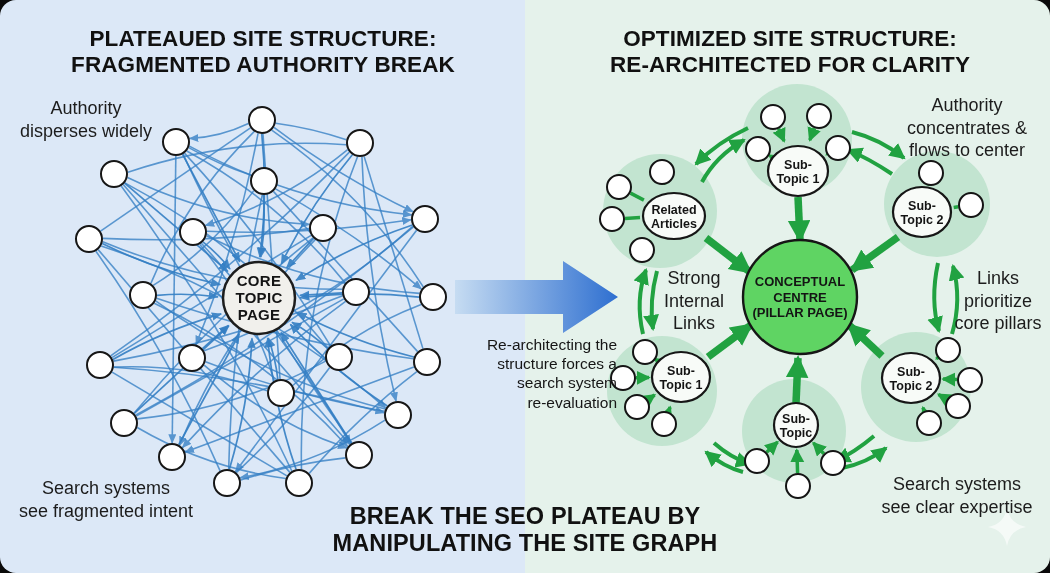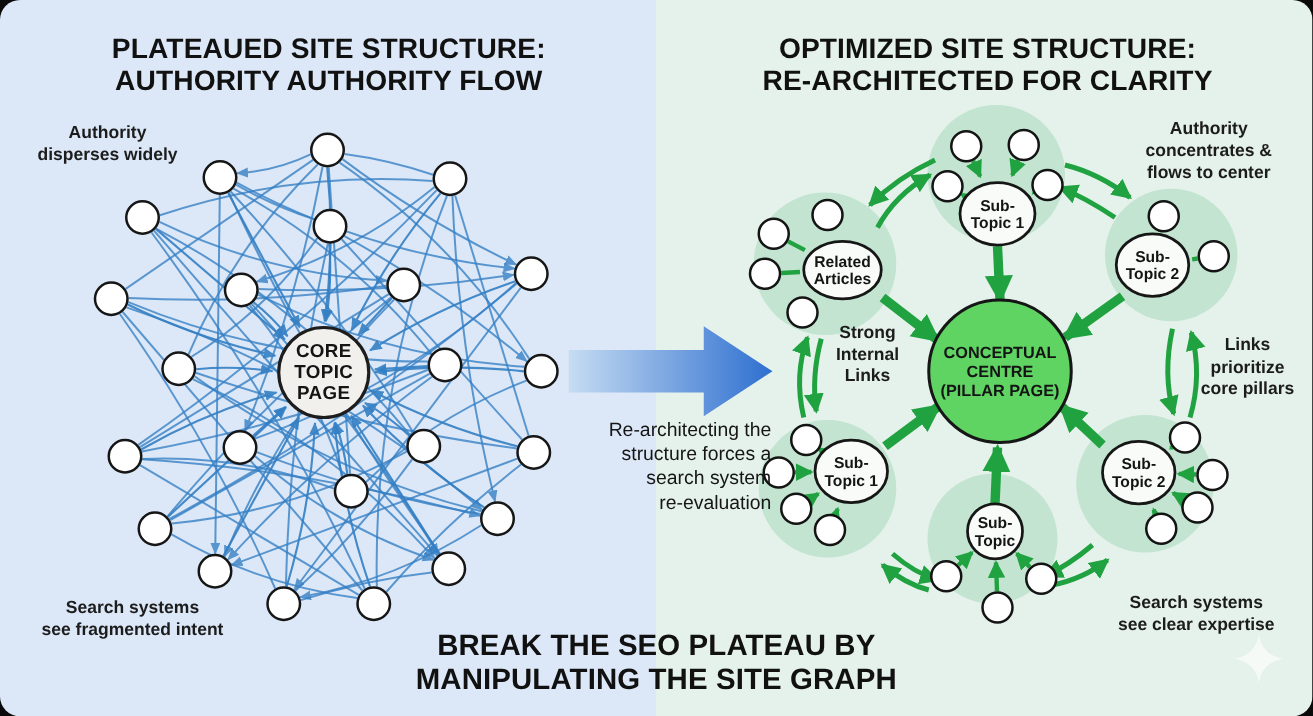--- a/index.html
+++ b/index.html
@@ -8,27 +8,27 @@
     border-radius:16px;
     background:linear-gradient(to right, var(--left-bg,#dce8f7) 0 50%, var(--right-bg,#e5f2eb) 50% 100%);
     font-family:"Liberation Sans", sans-serif;
   }
   svg#diagram{position:absolute;left:0;top:0;}
   .title{position:absolute;text-align:center;font-weight:800;font-size:22.5px;line-height:1.16;
          color:#111;white-space:pre-line;letter-spacing:.1px}
   #title-left{left:38px;top:26px;width:450px}
   #title-right{left:565px;top:26px;width:450px}
   #title-bottom{left:300px;top:503px;width:450px;font-size:23.5px}
-  .ann{position:absolute;text-align:center;font-size:14px;font-weight:700;line-height:1.26;
+  .ann{position:absolute;text-align:center;font-size:18px;font-weight:400;line-height:1.26;
        color:#1c1c1c;white-space:pre-line}
   #ann-disperses{left:11px;top:97px;width:150px}
   #ann-low-value{left:8px;top:278px;width:112px}
   #ann-fragmented{left:15px;top:477px;width:182px}
   #ann-concentrates{left:896px;top:94px;width:142px}
-  #ann-strong{left:645px;top:257px;width:98px}
+  #ann-strong{left:645px;top:267px;width:98px}
   #ann-prioritize{left:932px;top:267px;width:132px}
   #ann-expertise{left:876px;top:473px;width:162px}
   #caption{position:absolute;left:437px;top:335px;width:180px;text-align:right;
            font-size:15.5px;font-weight:500;line-height:1.24;white-space:pre-line;color:#161616}
   
   .edge{fill:none;stroke:var(--blue,#347fc4);stroke-width:1.6;opacity:.78}
   .corelink{fill:none;stroke:var(--blue,#347fc4);stroke-width:1.7;opacity:.9}
   .wnode{fill:#ffffff;stroke:#161616;stroke-width:2}
   .corecircle{fill:#f1f0ec;stroke:#1d1d1d;stroke-width:2.5}
   .bubble{fill:var(--bubble,#c2e4d0)}
@@ -253,21 +253,21 @@
       <ellipse cx="911" cy="378" rx="29" ry="25" class="hub"></ellipse>
       <text x="911" y="375.5" class="hublabel"><tspan x="911" dy="0">Sub-</tspan><tspan x="911" dy="14">Topic 2</tspan></text>
       <circle cx="800" cy="297" r="57" class="centercircle"></circle>
       <text x="800" y="286" class="centerlabel"><tspan x="800" dy="0">CONCEPTUAL</tspan><tspan x="800" dy="15.5">CENTRE</tspan><tspan x="800" dy="15.5">(PILLAR PAGE)</tspan></text>
       <path d="M 1007 508 Q 1010 524 1026 527
  Q 1010 530 1007 546 Q 1004 530 988 527
  Q 1004 524 1007 508 Z" fill="#ffffff" opacity="0.6"></path>
     </svg>
 
   <div class="title" id="title-left">PLATEAUED SITE STRUCTURE:
-AUTHORITY AUTHORITY FLOW</div>
+FRAGMENTED AUTHORITY BREAK</div>
   <div class="title" id="title-bottom">BREAK THE SEO PLATEAU BY
 MANIPULATING THE SITE GRAPH</div>
   <div class="title" id="title-right">OPTIMIZED SITE STRUCTURE:
 RE-ARCHITECTED FOR CLARITY</div>
 
   <div class="ann" id="ann-disperses">Authority
 disperses widely</div>
   <div class="ann" id="ann-fragmented">Search systems
 see fragmented intent</div>
   <div class="ann" id="ann-concentrates">Authority

